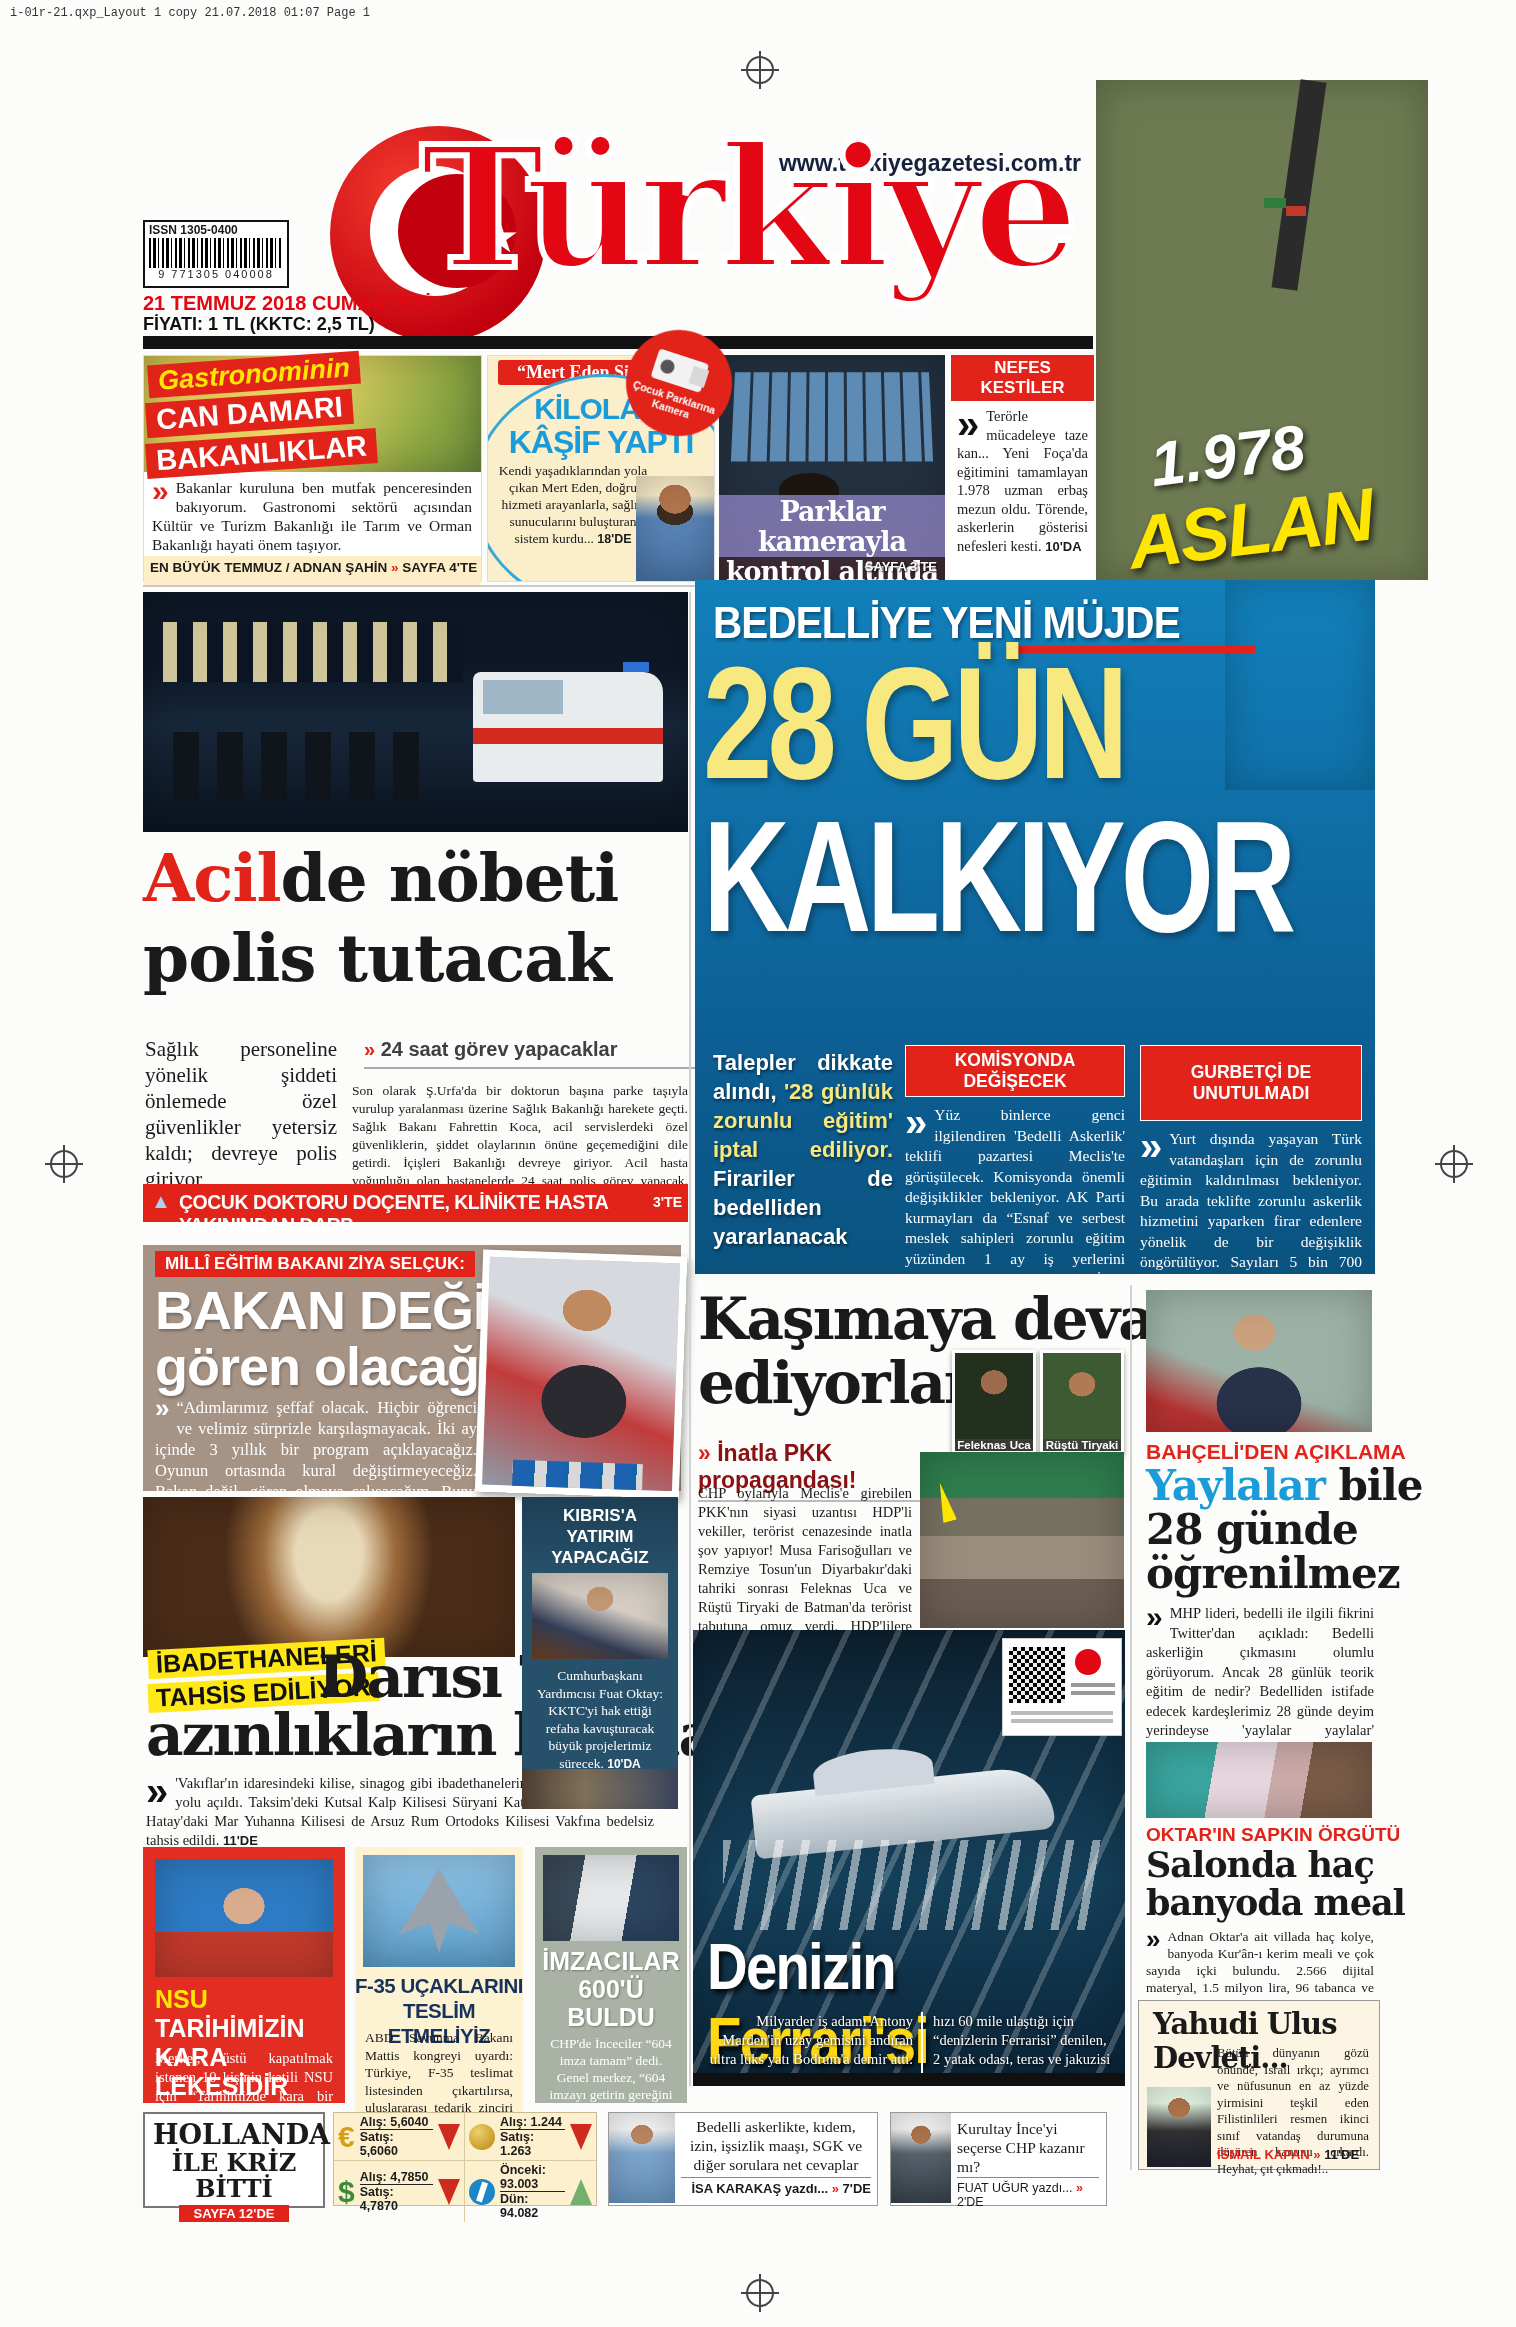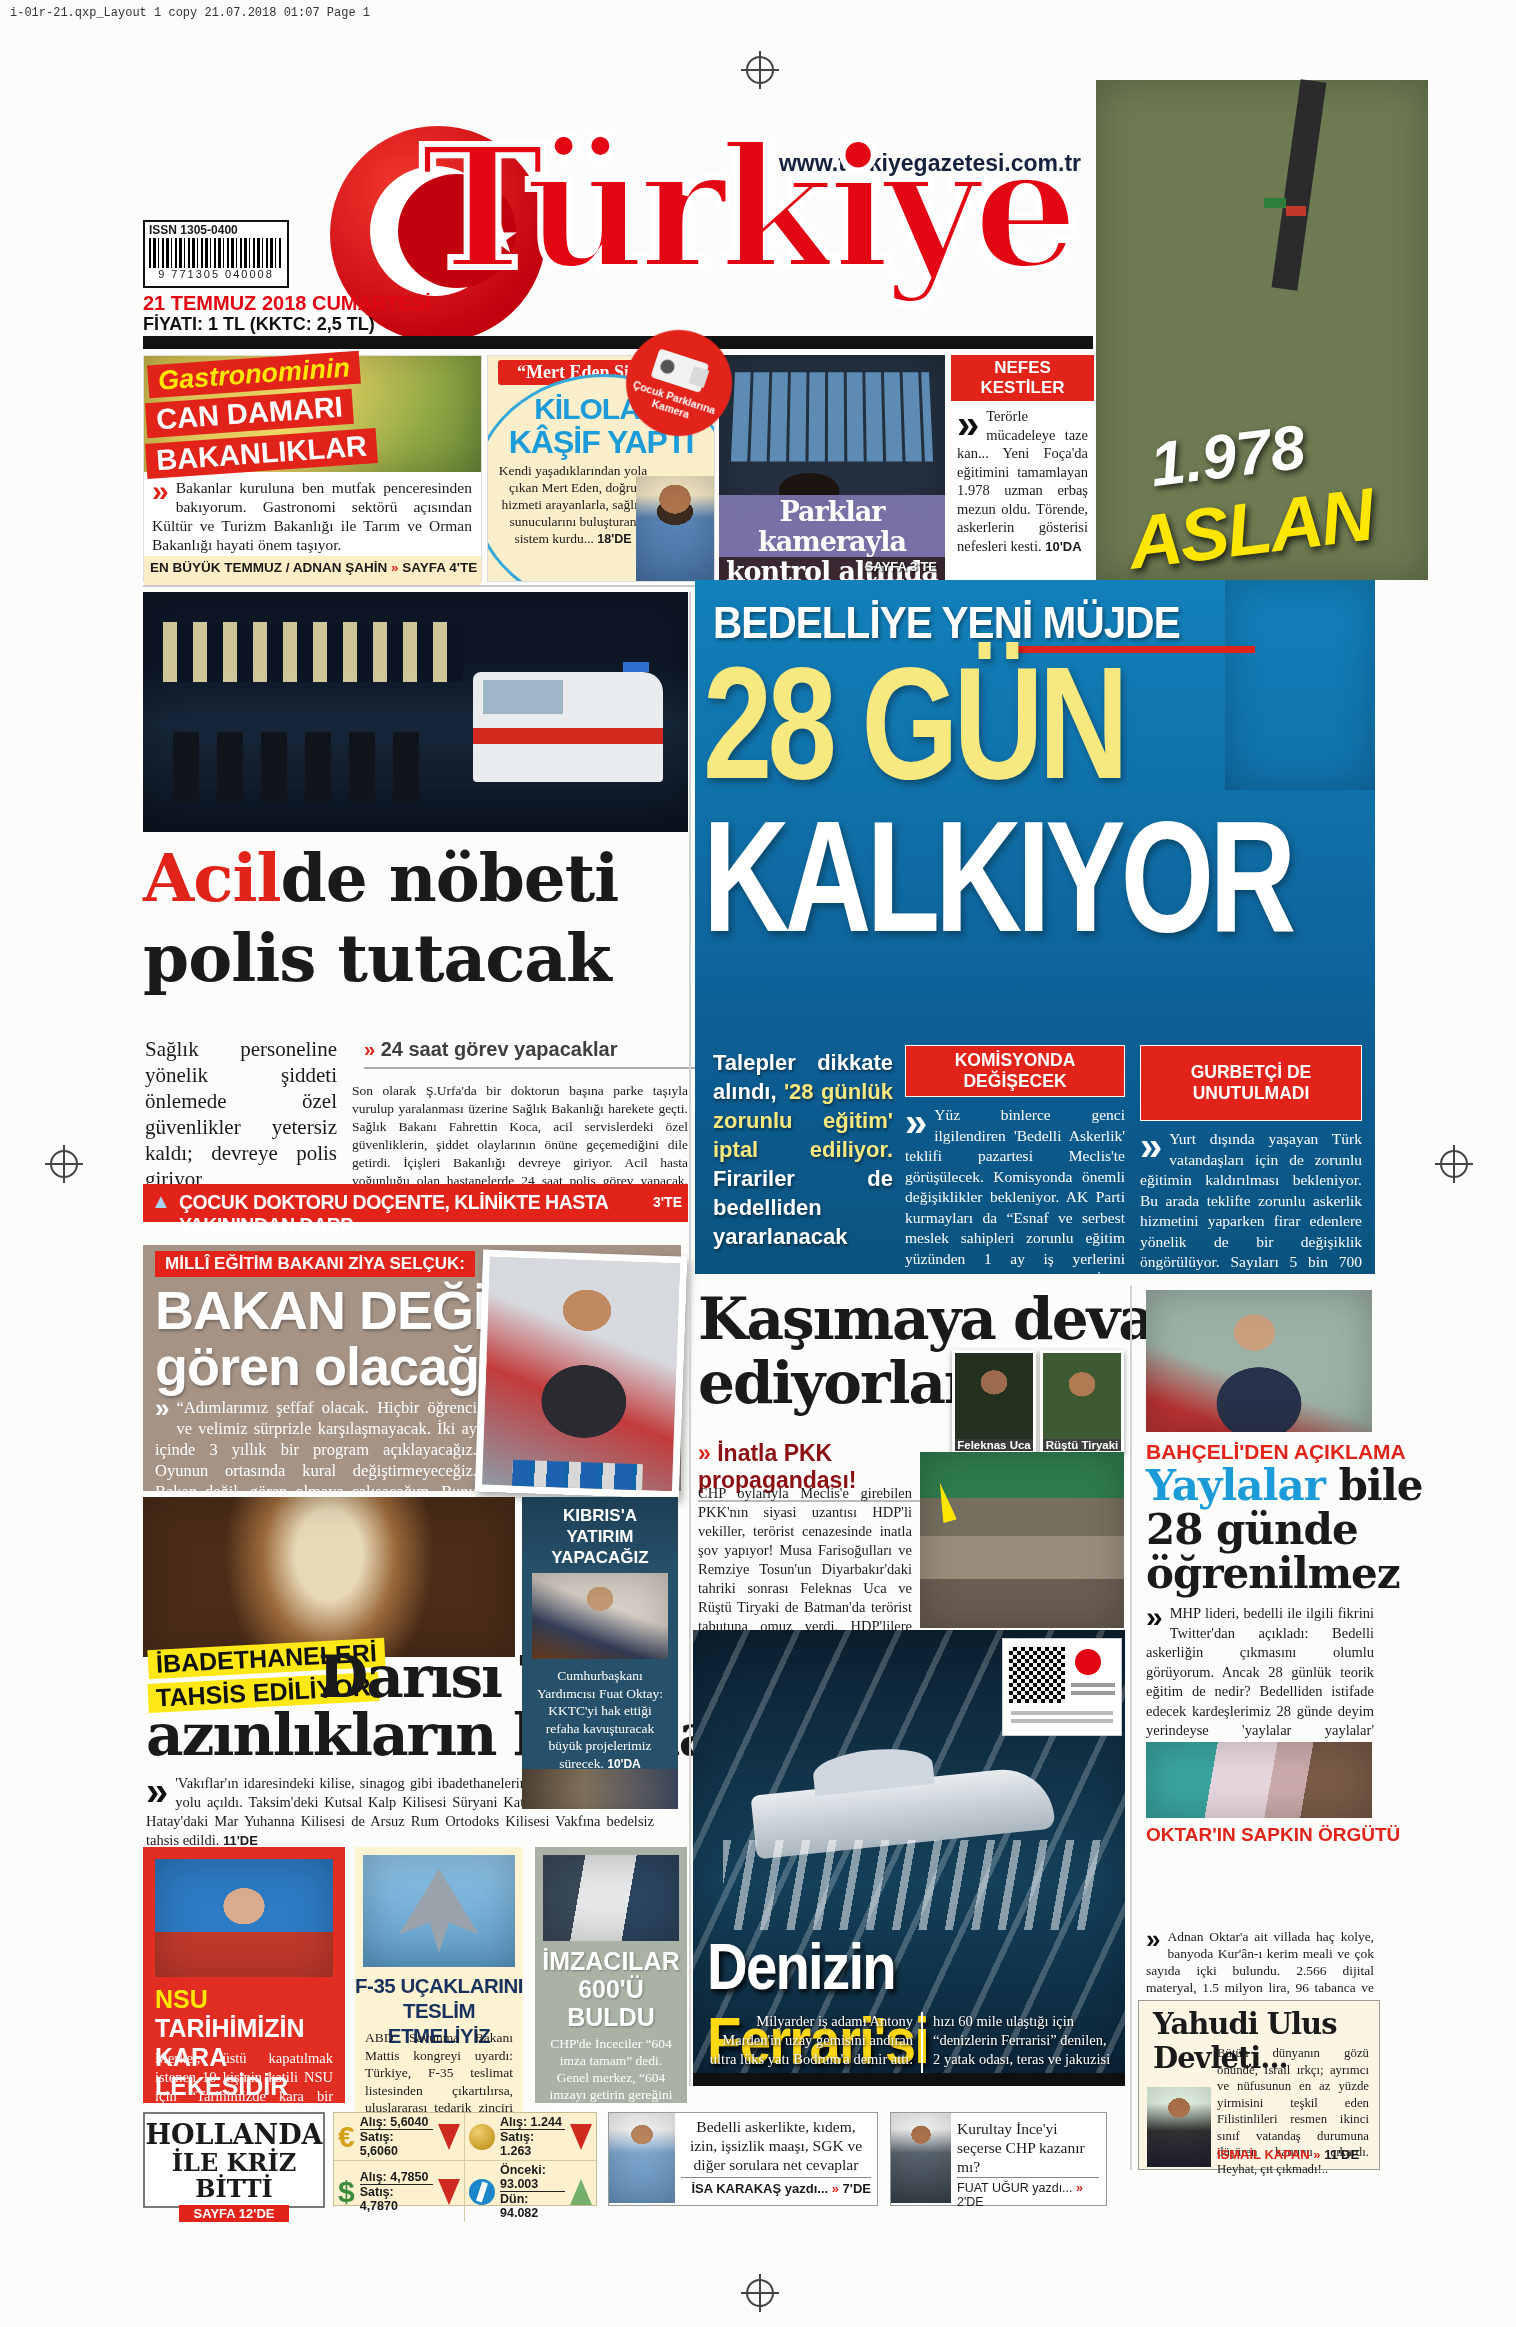--- a/index.html
+++ b/index.html
@@ -263,35 +263,39 @@
     <div class="abs cond" style="left:0;top:100px;width:152px;text-align:center;font-size:25px;line-height:28px;color:#fff;text-shadow:1px 1px 2px rgba(0,0,0,.3);">
       <div>İMZACILAR</div>
       <div>600'Ü</div>
       <div>BULDU</div>
     </div>
     <div class="abs" style="left:10px;top:188px;width:132px;text-align:center;color:#fff;font-size:13.5px;line-height:17px;"><span>CHP'de İnceciler “604 imza tamam” dedi. Genel merkez, “604 imzayı getirin gereğini yapalım” resti çekti. </span><span class="pg sans" style="font-size:12.5px;">11'DE</span></div>
   </div>
 
   <div class="abs photo" style="left:1146px;top:1742px;width:226px;height:76px;background:linear-gradient(100deg,#3aa6a0 0 30%,#e8d8e0 30% 55%,#caa 55% 70%,#7a5c48 70%);"></div>
   <div class="abs cond" style="left:1146px;top:1824px;font-size:19px;color:#e2231a;">OKTAR'IN SAPKIN ÖRGÜTÜ</div>
+  <div class="abs serifhead" style="left:1146px;top:1846px;font-size:35px;line-height:38px;letter-spacing:-1px;">
+    <div>Salonda haç</div>
+    <div>banyoda meal</div>
+  </div>
   <div class="abs justify" style="left:1146px;top:1928px;width:228px;font-size:13.5px;line-height:17px;"><span class="bigchev" style="color:#111;font-size:26px;line-height:22px;">»</span><span>Adnan Oktar'a ait villada haç kolye, banyoda Kur'ân-ı kerim meali ve çok sayıda içki bulundu. 2.566 dijital materyal, 1.5 milyon lira, 96 tabanca ve 23 tüfek ele geçirildi. </span><span class="pg sans" style="font-size:12.5px;">13'TE</span></div>
 
   <div class="abs" style="left:1138px;top:2000px;width:240px;height:168px;background:#fcf5e3;border:1px solid #999;">
     <div class="serifhead" style="font-size:29px;padding:6px 0 2px 14px;letter-spacing:-1px;">Yahudi Ulus Devleti...</div>
     <div class="abs photo" style="left:8px;top:86px;width:64px;height:80px;background:radial-gradient(18px 16px at 50% 26%,#b3774e 0 60%,transparent 61%),linear-gradient(180deg,#efe 0 20%,#333 55%,#223);"></div>
     <div class="justify" style="position:absolute;left:78px;top:44px;width:152px;font-size:12.8px;line-height:16.5px;">Bütün dünyanın gözü önünde, İsrail ırkçı; ayrımcı ve nüfusunun en az yüzde yirmisini teşkil eden Filistinlileri resmen ikinci sınıf vatandaş durumuna düşüren kanunu çıkardı. Heyhat, çıt çıkmadı!..</div>
     <div class="abs sans" style="left:78px;top:146px;font-size:13px;font-weight:bold;">
       <span style="color:#e2231a;">İSMAİL KAPAN</span>
       <span class="chev"></span>
       <span>11'DE</span>
     </div>
   </div>
 
   <div class="abs" style="left:143px;top:2112px;width:178px;height:92px;background:#fff;border:2px solid #777;">
-    <div class="serifhead" style="text-align:center;font-size:27px;line-height:30px;padding-top:6px;letter-spacing:0;">HOLLANDA</div>
+    <div class="serifhead" style="text-align:center;font-size:27px;line-height:30px;padding-top:6px;letter-spacing:0;margin-left:8px;">HOLLANDA</div>
     <div class="serifhead" style="text-align:center;font-size:24px;line-height:26px;letter-spacing:0;">İLE KRİZ BİTTİ</div>
     <div class="redtag" style="width:110px;margin:3px auto 0 auto;text-align:center;font-size:13px;padding:1px 0;">SAYFA 12'DE</div>
   </div>
 
   <div class="abs sans" style="left:333px;top:2112px;width:262px;height:92px;background:#fdf0cf;border:1px solid #c9bb92;display:grid;grid-template-columns:1fr 1fr;grid-template-rows:1fr 1fr;">
     <div style="display:flex;align-items:center;gap:5px;padding:2px 4px;border-bottom:1px solid #d8cba2;border-right:1px solid #d8cba2;">
       <span style="color:#d4a017;font-size:30px;font-weight:bold;">€</span>
       <span style="flex:1;font-size:12.5px;font-weight:bold;">
         <span class="mline" style="display:block;">Alış: 5,6040</span>
         <span style="display:block;">Satış: 5,6060</span>

